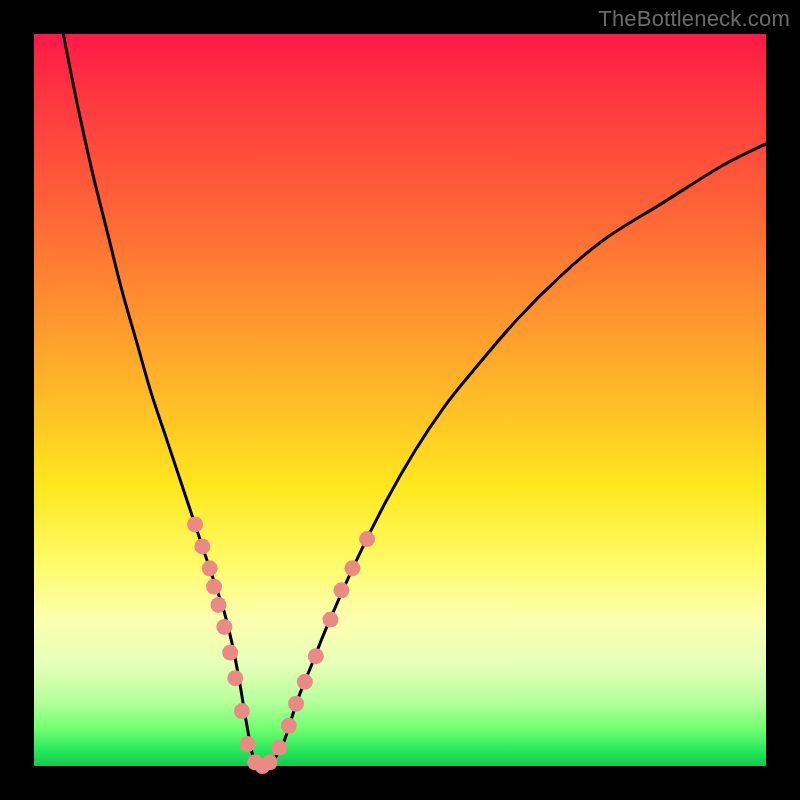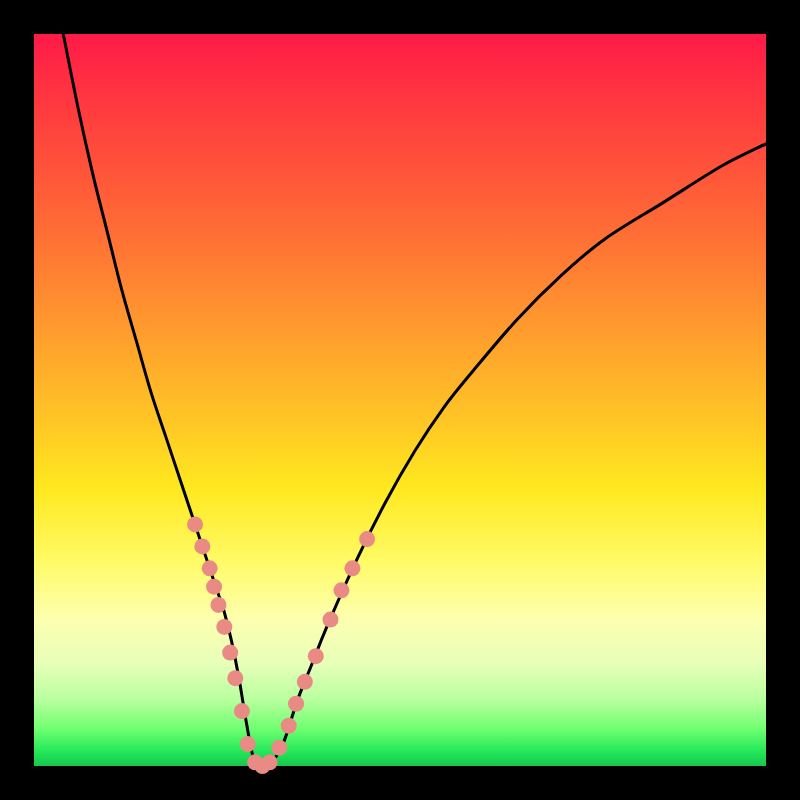--- a/index.html
+++ b/index.html
@@ -90,13 +90,14 @@
           <circle cx="262.06" cy="669.78" r="8" fill="#e98b84"></circle>
           <circle cx="270.84" cy="647.82" r="8" fill="#e98b84"></circle>
           <circle cx="281.82" cy="622.20" r="8" fill="#e98b84"></circle>
           <circle cx="296.46" cy="585.60" r="8" fill="#e98b84"></circle>
           <circle cx="307.44" cy="556.32" r="8" fill="#e98b84"></circle>
           <circle cx="318.42" cy="534.36" r="8" fill="#e98b84"></circle>
           <circle cx="333.06" cy="505.08" r="8" fill="#e98b84"></circle>
         </g>
     </svg>
   </div>
+  <div class="watermark">TheBottleneck.com</div>
 </div>
 
 </body></html>

